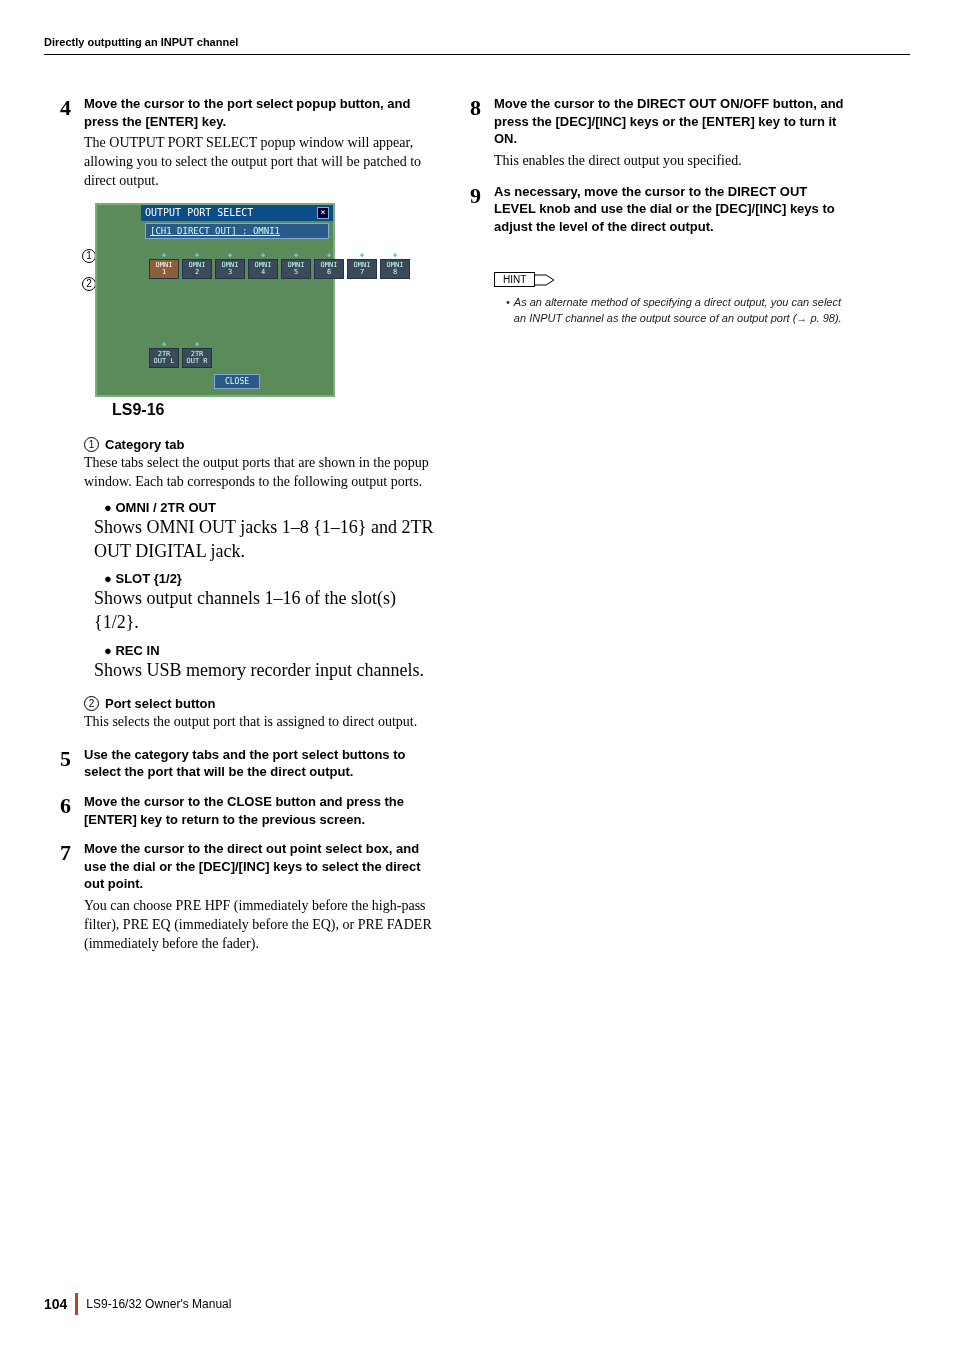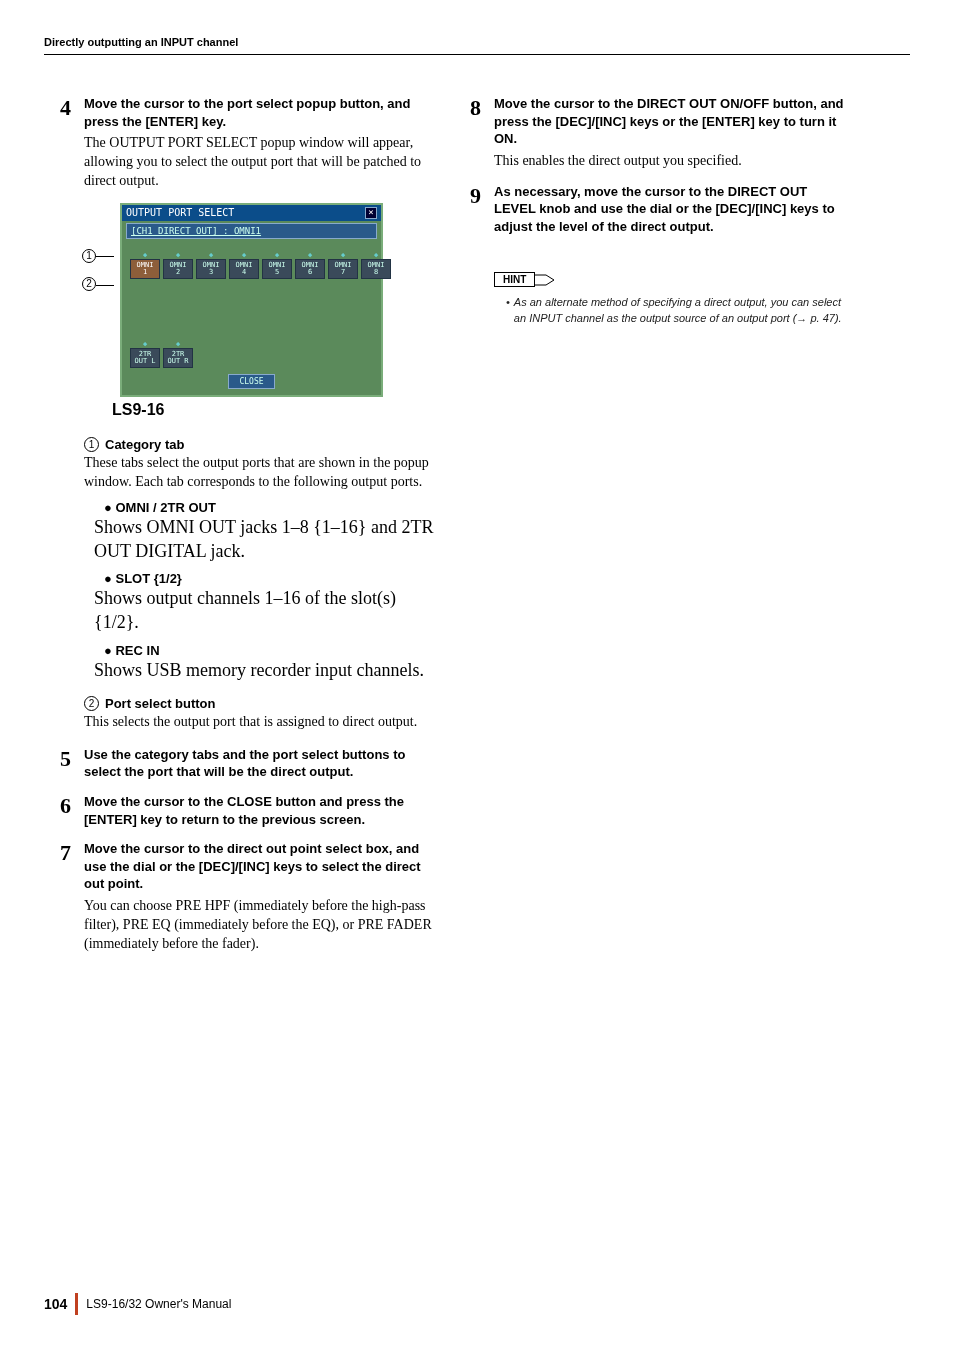--- a/index.html
+++ b/index.html
@@ -62,27 +62,28 @@
   font-size: 14px;
 }
 .popup-container {
   position: relative;
   margin-left: 24px;
   margin-top: 6px;
   margin-bottom: 8px;
 }
 .popup-win {
   position: relative;
-  width: 263px;
+  width: 240px;
   background: #5b8a5b;
   border: 2px solid #7aad7a;
-  margin-left: 36px;
+  margin-left: 11px;
   font-family: monospace;
   font-size: 9px;
   color: #fff;
+  padding-left: 44px;
 }
 .popup-titlebar {
   background: #0b4d8a;
   color: #fff;
   padding: 2px 4px;
   font-size: 10px;
   display: flex;
   justify-content: space-between;
   align-items: center;
 }
@@ -232,21 +233,21 @@
 }
 .hint-box {
   margin-top: 10px;
   margin-left: 24px;
 }
 .hint-label {
   display: inline-block;
   border: 1px solid #000;
   padding: 1px 8px;
   font-size: 10px;
-  font-weight: bold;
+  font-weight: normal;
   position: relative;
   margin-top: 25px;
 }
 .hint-arrow {
   position: absolute;
   left: 100%;
   top: 50%;
   transform: translateY(-50%);
 }
 .hint-text {
@@ -409,21 +410,21 @@
     <div class="hint-box">
       <span class="hint-label">
         <span>HINT</span>
         <svg class="hint-arrow" width="22" height="16">
           <polyline points="0,3 12,3 20,8 12,13 0,13" fill="none" stroke="#000" stroke-width="1"></polyline>
         </svg>
       </span>
       <div class="hint-text">
         <div class="hint-bullet">
           <span>•</span>
-          <span>As an alternate method of specifying a direct output, you can select an INPUT channel as the output source of an output port (→ p. 47).</span>
+          <span>As an alternate method of specifying a direct output, you can select an INPUT channel as the output source of an output port (→ p. 98).</span>
         </div>
       </div>
     </div>
   </div>
 </div>
 
 <div class="footer">
   <span class="page-num">104</span>
   <span class="footer-accent"></span>
   <span>LS9-16/32  Owner's Manual</span>

